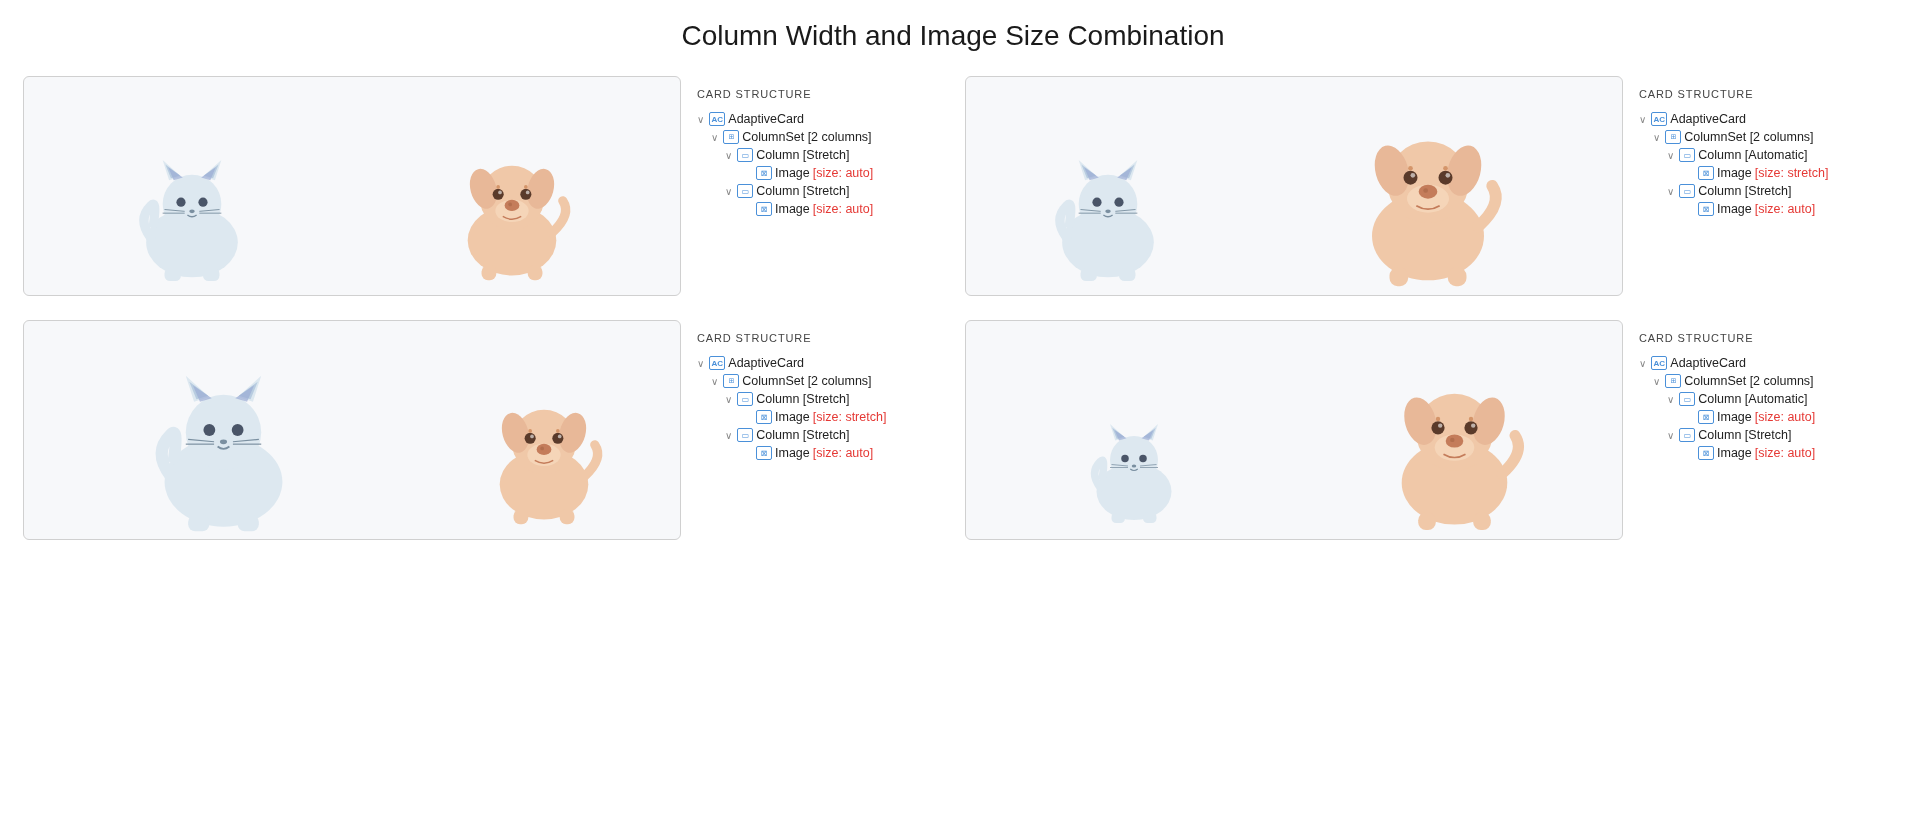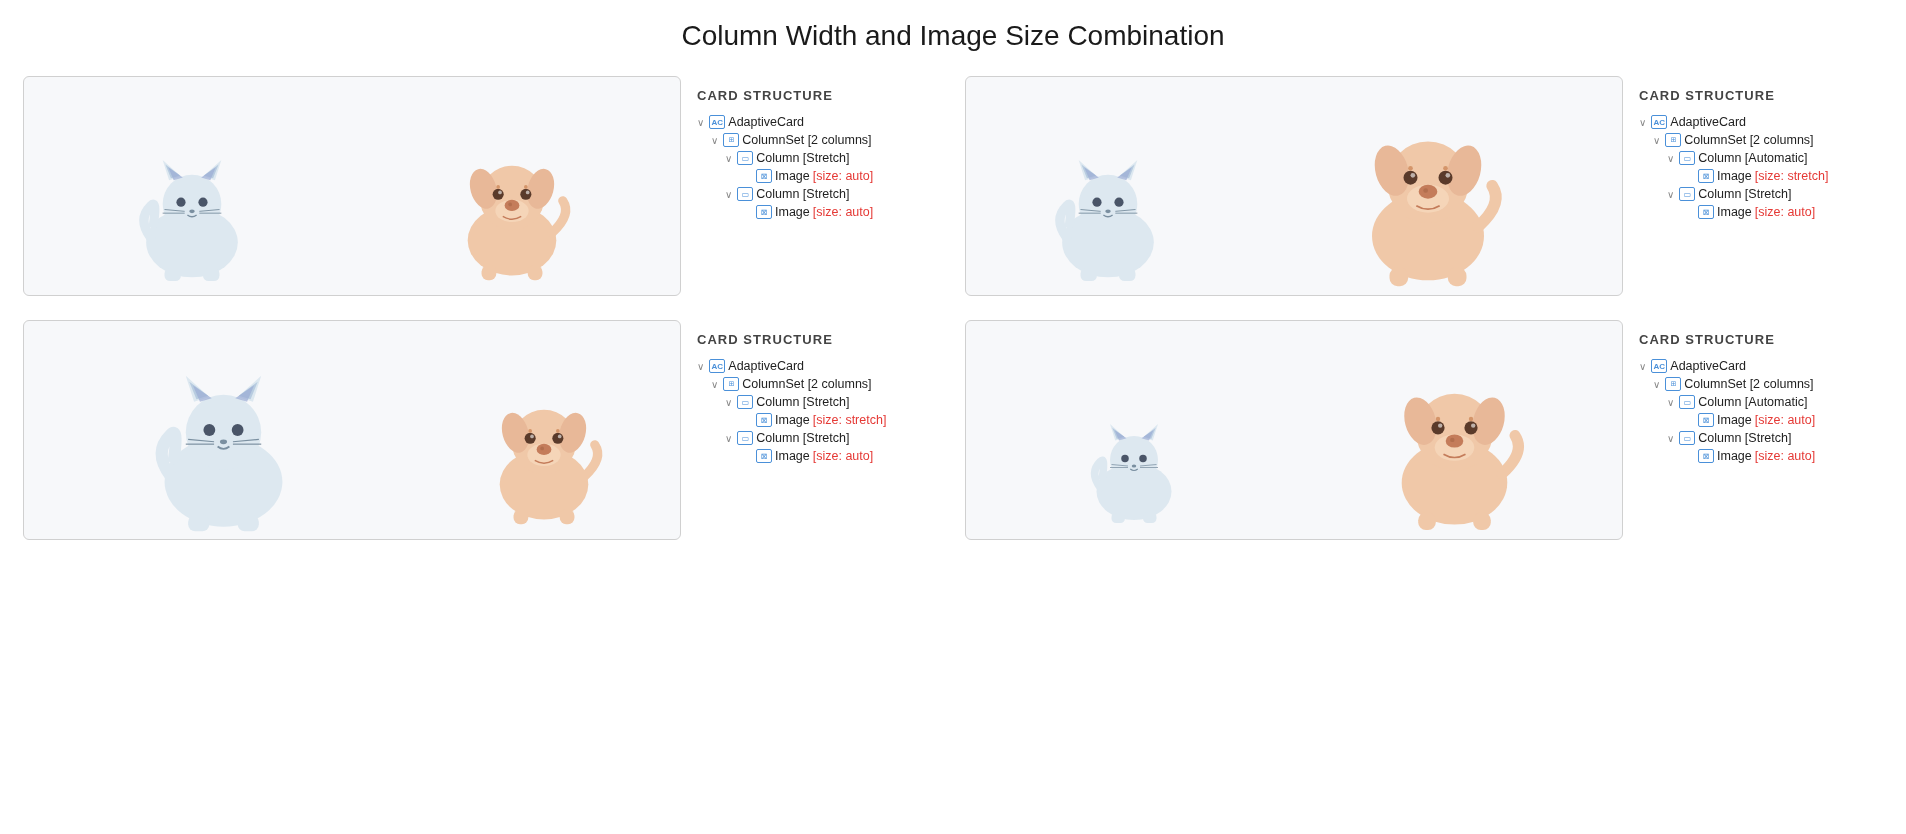--- a/index.html
+++ b/index.html
@@ -63,22 +63,22 @@
     
     .structure-panel {
       padding: 12px 16px;
       min-width: 260px;
       font-size: 13px;
       display: flex;
       flex-direction: column;
       justify-content: flex-start;
     }
     .structure-title {
-      font-size: 13px;
-      font-weight: 700;
+      font-size: 11px;
+      font-weight: 400;
       letter-spacing: 0.08em;
       color: #444;
       margin-bottom: 10px;
     }
 
     
     svg { overflow: visible; }
   </style>
 </head>
 <body>

